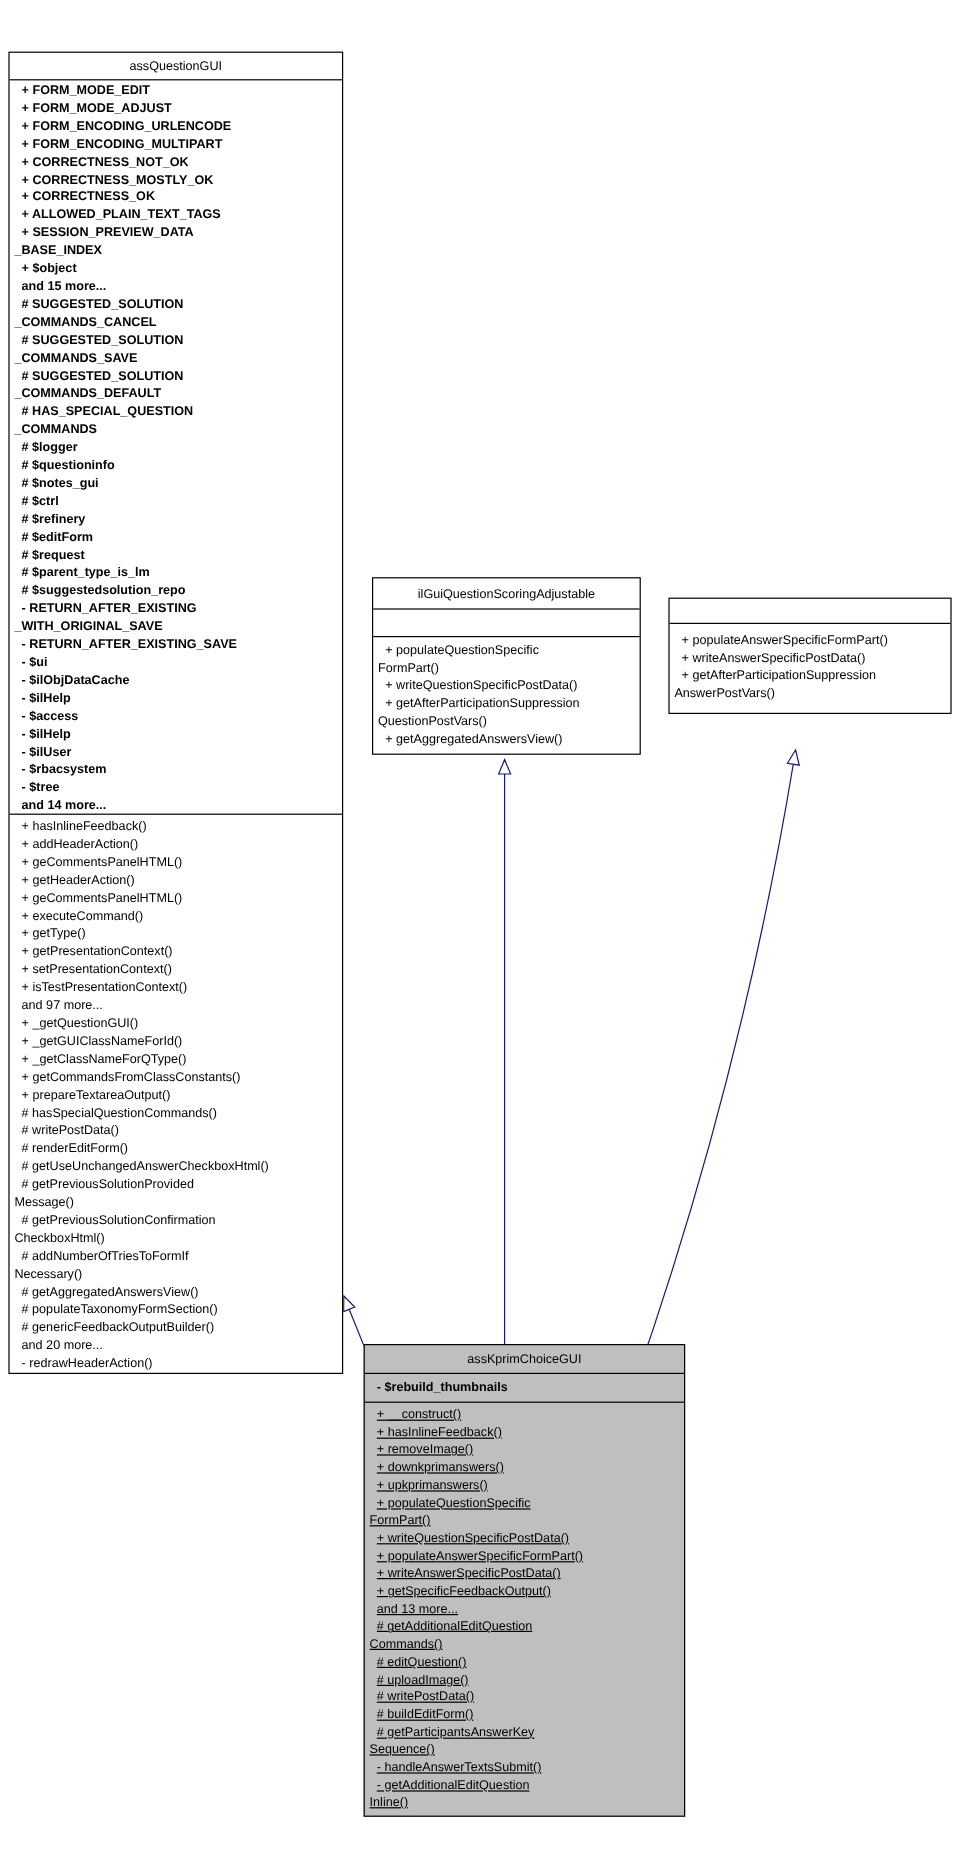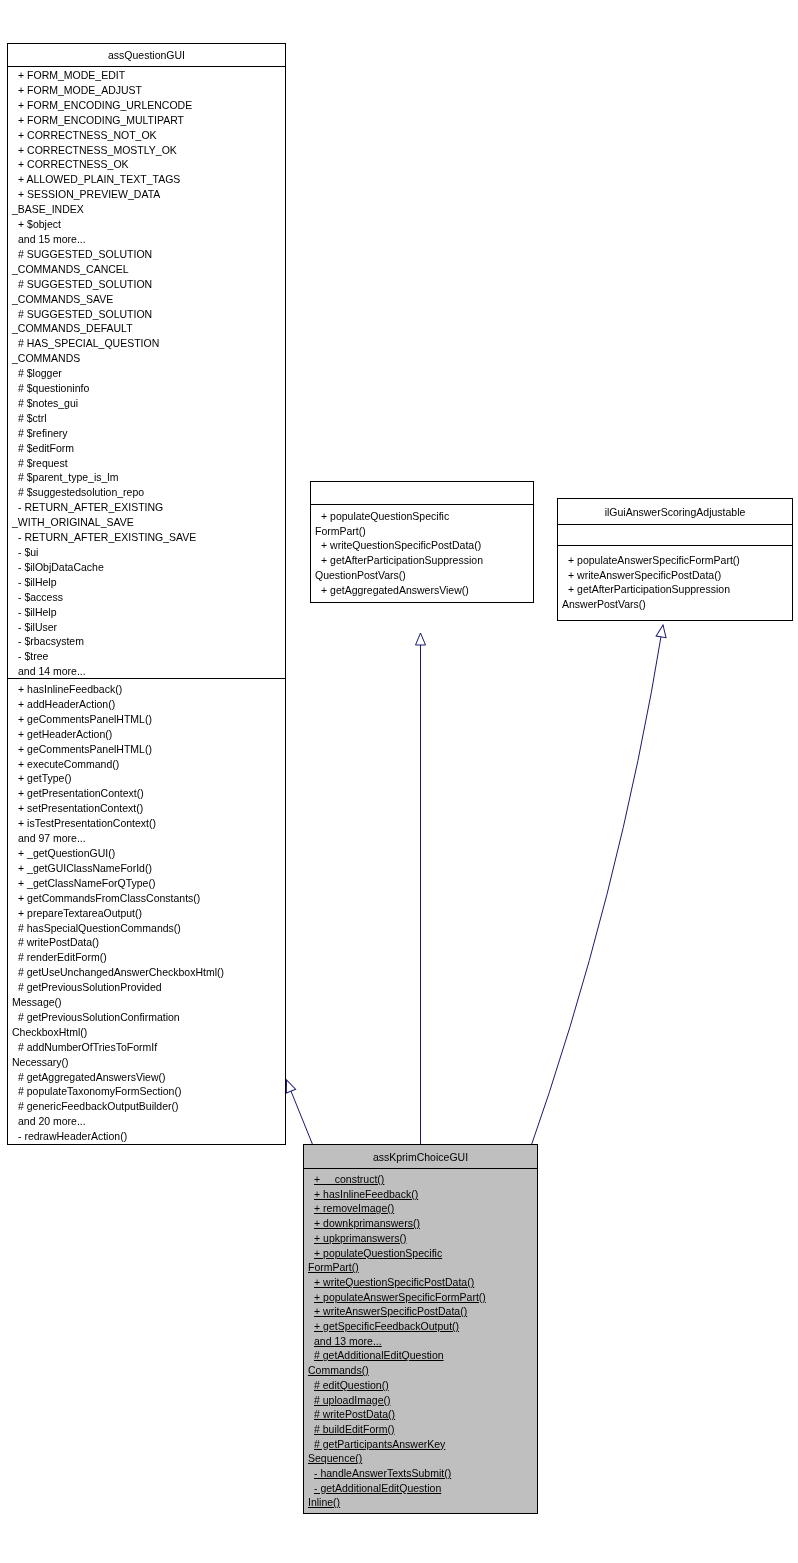--- a/index.html
+++ b/index.html
@@ -13,21 +13,21 @@
 
   .class-box{
     position:absolute;background:#ffffff;border:1px solid var(--border-color,#000);
     box-sizing:border-box;cursor:pointer;
   }
   .class-title{
     display:flex;align-items:center;justify-content:center;
     border-bottom:1px solid var(--border-color,#000);white-space:nowrap;overflow:hidden;
   }
   .compartment{box-sizing:border-box;overflow:hidden;}
-  .attrs{border-bottom:1px solid var(--border-color,#000);}
+  .attrs{border-bottom:1px solid var(--border-color,#000);font-weight:bold;}
   .member-line{padding-left:10px;white-space:nowrap;line-height:14.7px;}
   .member-line.cont{padding-left:4px;}
 
   
   .c1{left:7px;top:7px;width:279px;margin-top:36px;}
   .c1 .class-title{height:22px;}
   .c1 .attrs{height:612px;padding-top:1px;}
   .c1 .methods{height:465px;padding-top:3px;}
   .c1 .member-line{line-height:14.9px;}
 
@@ -37,21 +37,21 @@
   .c2 .attrs{height:23px;}
   .c2 .methods{height:97px;padding-top:4px;}
 
   
   .c3{left:557px;top:498px;width:236px;}
   .c3 .class-title{height:25px;}
   .c3 .attrs{height:21px;}
   .c3 .methods{height:74px;padding-top:7px;}
 
   
-  .c4{left:303px;top:1144px;width:235px;background:var(--highlight-fill,#bfbfbf);}
+  .c4{left:303px;top:1120px;width:268px;background:var(--highlight-fill,#bfbfbf);}
   .c4 .class-title{height:23px;}
   .c4 .attrs{height:24px;padding-top:4px;}
   .c4 .methods{height:344px;padding-top:3px;text-decoration:underline;}
 </style>
 </head>
 <body>
 
 <div class="canvas">
 
   <svg class="edges" width="798" height="1563" viewBox="0 0 798 1563" xmlns="http://www.w3.org/2000/svg">
@@ -139,44 +139,47 @@
         <div class="member-line cont">Necessary()</div>
         <div class="member-line"># getAggregatedAnswersView()</div>
         <div class="member-line"># populateTaxonomyFormSection()</div>
         <div class="member-line"># genericFeedbackOutputBuilder()</div>
         <div class="member-line">and 20 more...</div>
         <div class="member-line">- redrawHeaderAction()</div>
       </div>
   </div>
 
   <div class="class-box c2">
+    <div class="class-title">ilGuiQuestionScoringAdjustable</div>
     <div class="compartment attrs"></div>
     <div class="compartment methods">
         <div class="member-line">+ populateQuestionSpecific</div>
         <div class="member-line cont">FormPart()</div>
         <div class="member-line">+ writeQuestionSpecificPostData()</div>
         <div class="member-line">+ getAfterParticipationSuppression</div>
         <div class="member-line cont">QuestionPostVars()</div>
         <div class="member-line">+ getAggregatedAnswersView()</div>
       </div>
   </div>
 
   <div class="class-box c3">
-    <div class="class-title">ilGuiAnswerScoringAdjustable</div>
     <div class="compartment attrs"></div>
     <div class="compartment methods">
         <div class="member-line">+ populateAnswerSpecificFormPart()</div>
         <div class="member-line">+ writeAnswerSpecificPostData()</div>
         <div class="member-line">+ getAfterParticipationSuppression</div>
         <div class="member-line cont">AnswerPostVars()</div>
       </div>
   </div>
 
   <div class="class-box c4">
     <div class="class-title">assKprimChoiceGUI</div>
+    <div class="compartment attrs">
+        <div class="member-line">- $rebuild_thumbnails</div>
+      </div>
     <div class="compartment methods">
         <div class="member-line">+ __construct()</div>
         <div class="member-line">+ hasInlineFeedback()</div>
         <div class="member-line">+ removeImage()</div>
         <div class="member-line">+ downkprimanswers()</div>
         <div class="member-line">+ upkprimanswers()</div>
         <div class="member-line">+ populateQuestionSpecific</div>
         <div class="member-line cont">FormPart()</div>
         <div class="member-line">+ writeQuestionSpecificPostData()</div>
         <div class="member-line">+ populateAnswerSpecificFormPart()</div>

